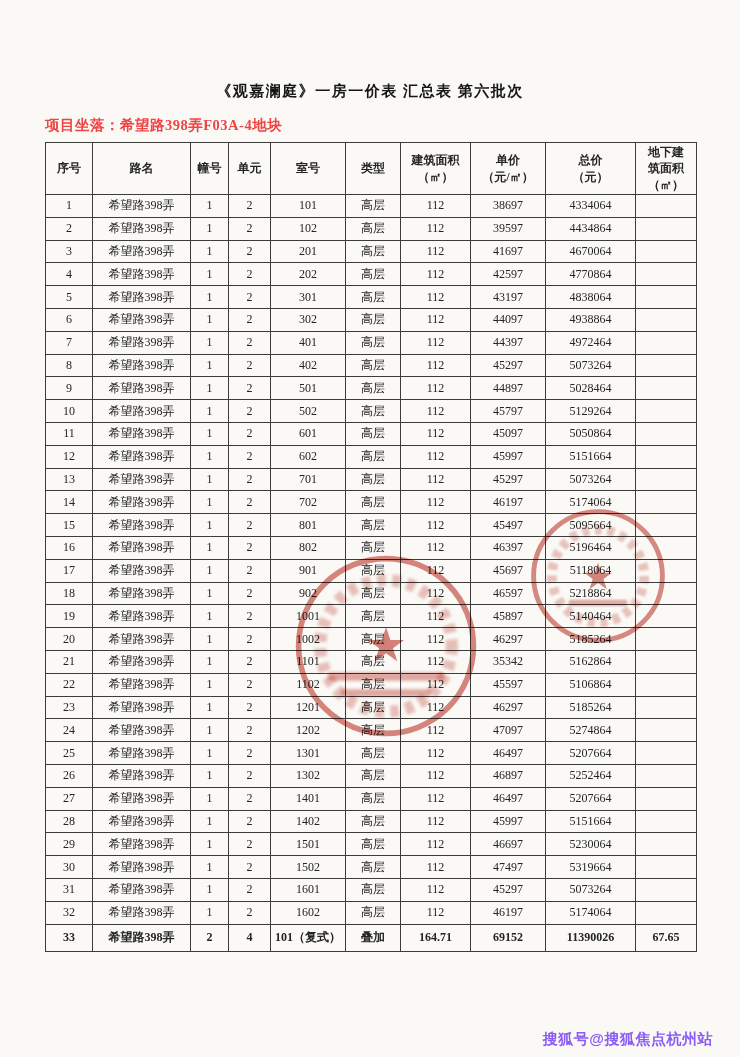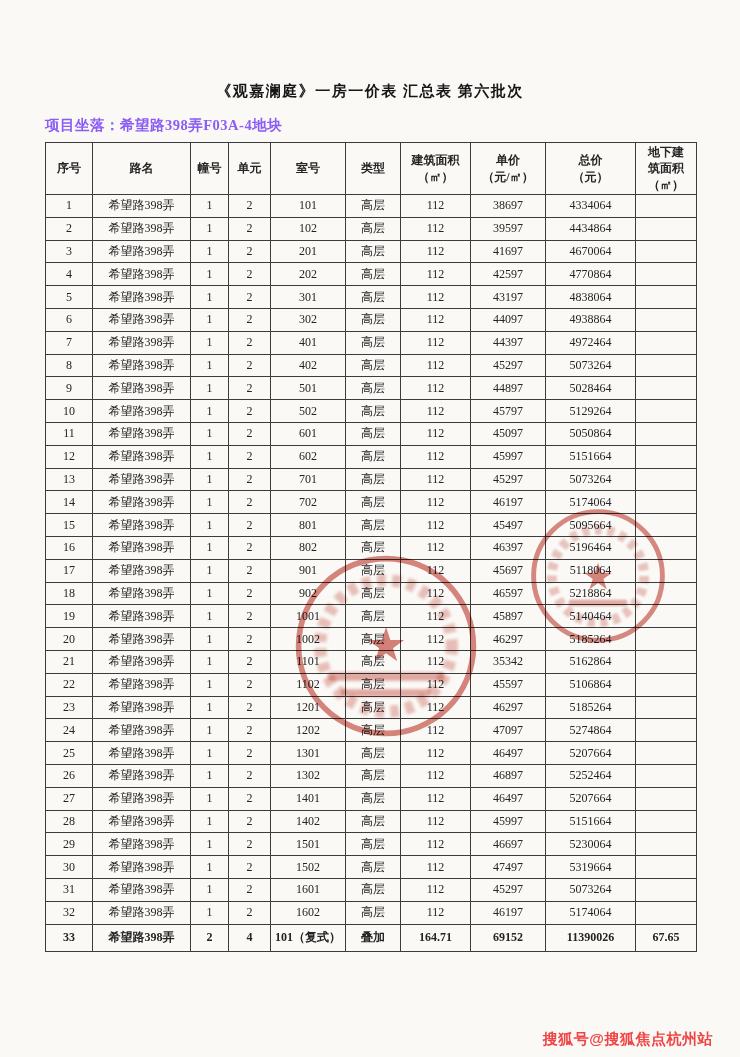--- a/index.html
+++ b/index.html
@@ -12,21 +12,21 @@
     overflow:hidden;
   }
   .page { position:absolute; inset:0; }
   .doc-title {
     position:absolute; top:82px; left:0; width:100%;
     text-align:center; font-size:15px; font-weight:bold;
     letter-spacing:1.5px; color:#161616;font-family:Liberation Serif, serif;
   }
   .location {
     position:absolute; top:116px; left:45px;
-    font-size:14.5px; font-weight:bold; color:#8b5cf6;
+    font-size:14.5px; font-weight:bold; color:#ef4444;
     letter-spacing:0.5px;
   }
   table.price {
     position:absolute; top:142px; left:45px; width:651px;
     border-collapse:collapse; table-layout:fixed;
     font-size:12px; color:#242424;
   }
   table.price th, table.price td {
     border:1px solid #3c3c3c;
     text-align:center; vertical-align:middle;
@@ -39,21 +39,21 @@
   table.price td { height:22.8px; font-size:12px; }
   table.price tbody tr:last-child td { height:27px;font-weight:bold; }
   .stamp {
     position:absolute; pointer-events:none; z-index:5;
     mix-blend-mode:multiply;
   }
   .stamp-center { left:292px; top:552px; }
   .stamp-right  { left:528px; top:503px; }
   .watermark {
     position:absolute; right:27px; top:1030px;
-    font-size:15px; font-weight:bold; color:#ef4444;
+    font-size:15px; font-weight:bold; color:#8b5cf6;
     font-family:"Liberation Sans","DejaVu Sans",sans-serif;
     letter-spacing:0.5px;
   }
 </style>
 </head>
 <body>
 
 <div class="page">
 
   <div class="doc-title">《观嘉澜庭》一房一价表 汇总表  第六批次</div>

